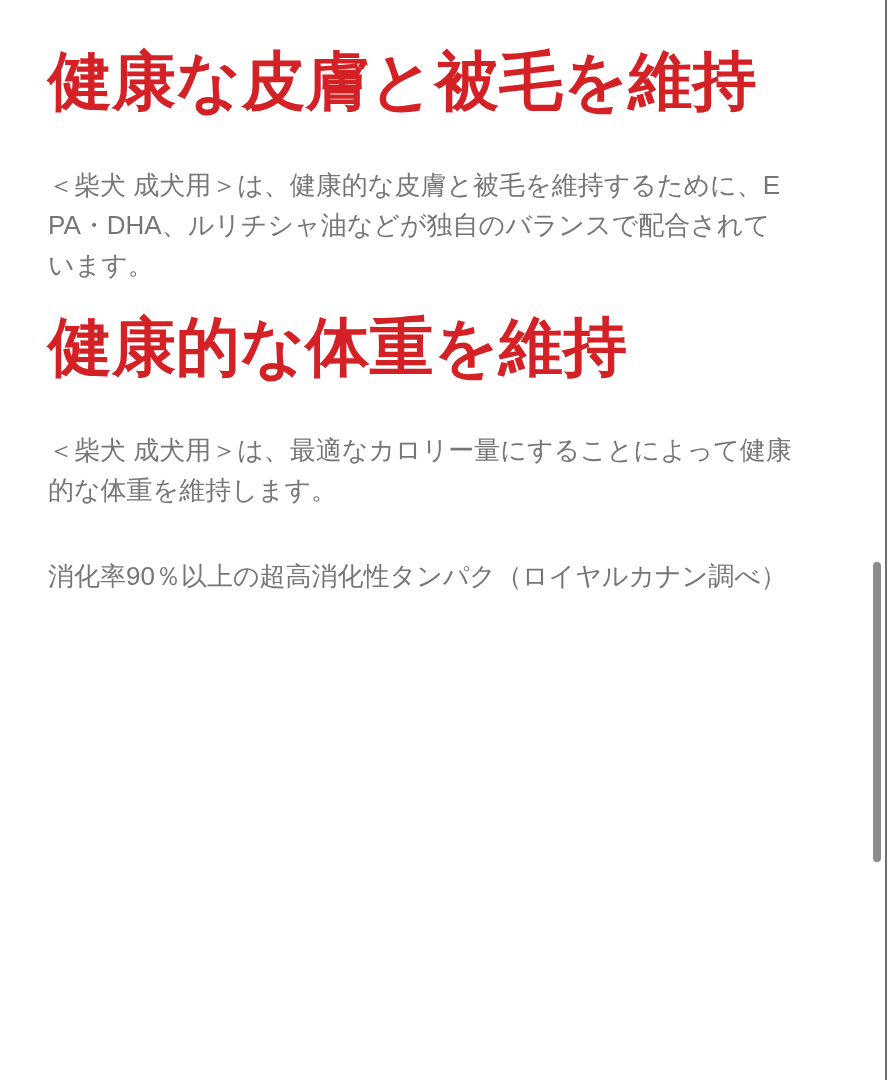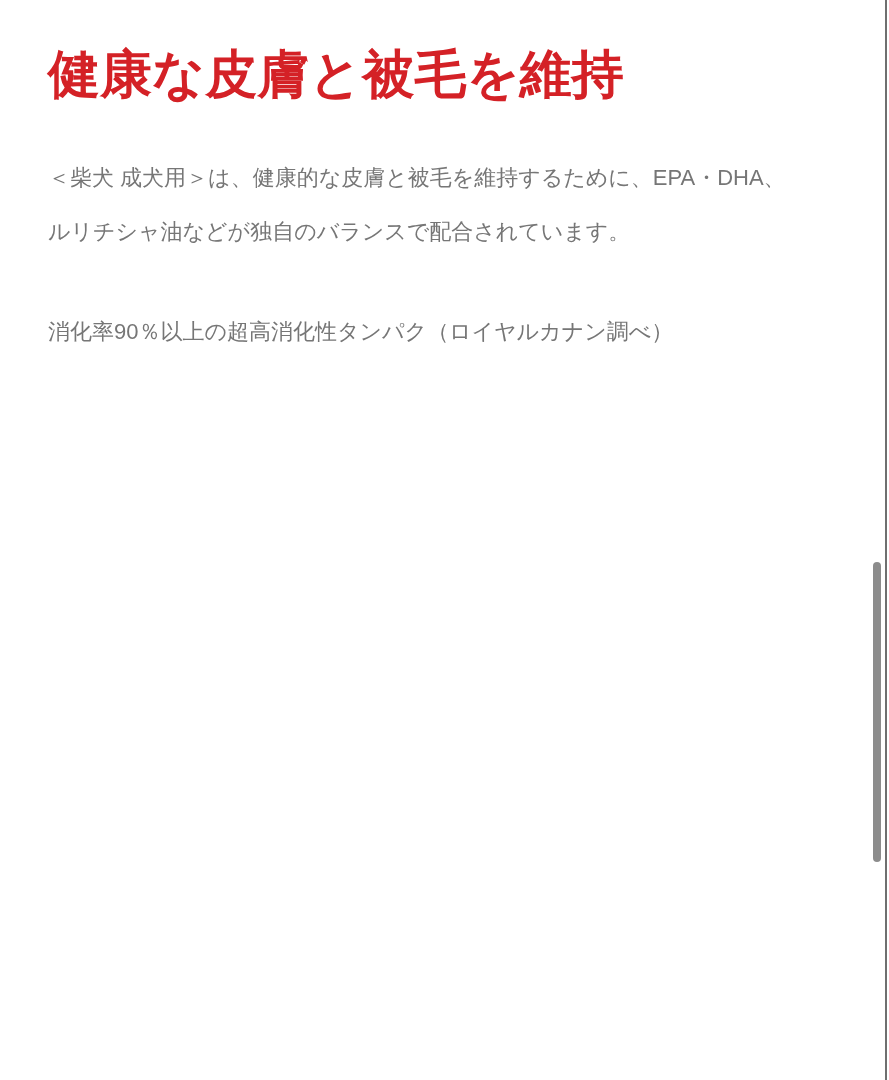--- a/index.html
+++ b/index.html
@@ -14,35 +14,35 @@
     position: relative;
     font-family: "Liberation Sans", "DejaVu Sans", sans-serif;
   }
   .content {
     box-sizing: border-box;
     padding: 0 0 0 48px;
     width: 889px;
   }
   .section-heading {
     color: #D42126;
-    font-size: 52px;
+    font-size: 64px;
     font-weight: 800;
     line-height: 1.15;
     letter-spacing: 0px;
     margin: 26px 0 0 0;
     max-width: 790px;
   }
   .section:first-child .section-heading {
     margin-top: 45px;
   }
   .section-body {
     color: #767676;
-    font-size: 22px;
+    font-size: 26px;
     font-weight: 400;
-    line-height: 54px;
+    line-height: 40px;
     letter-spacing: 0px;
     margin: 46px 0 0 0;
     max-width: 744px;
     word-break: break-all;
   }
   .right-border {
     position: absolute;
     top: 0;
     right: 2px;
     width: 2px;
@@ -65,20 +65,24 @@
 <main class="content">
 
   <section class="section">
     <h2 class="section-heading">健康な皮膚と被毛を維持</h2>
     <p class="section-body">＜柴犬 成犬用＞は、健康的な皮膚と被毛を維持するために、EPA・DHA、ルリチシャ油などが独自のバランスで配合されています。</p>
   </section>
 
   <section class="section">
   </section>
 
+  <section class="section">
+    <h2 class="section-heading">健康的な体重を維持</h2>
+    <p class="section-body">＜柴犬 成犬用＞は、最適なカロリー量にすることによって健康的な体重を維持します。</p>
+  </section>
 
   <section class="section">
     <p class="section-body">消化率90％以上の超高消化性タンパク（ロイヤルカナン調べ）</p>
   </section>
 
 </main>
 
 <div class="right-border"></div>
 <div class="scrollbar-thumb"></div>
 

